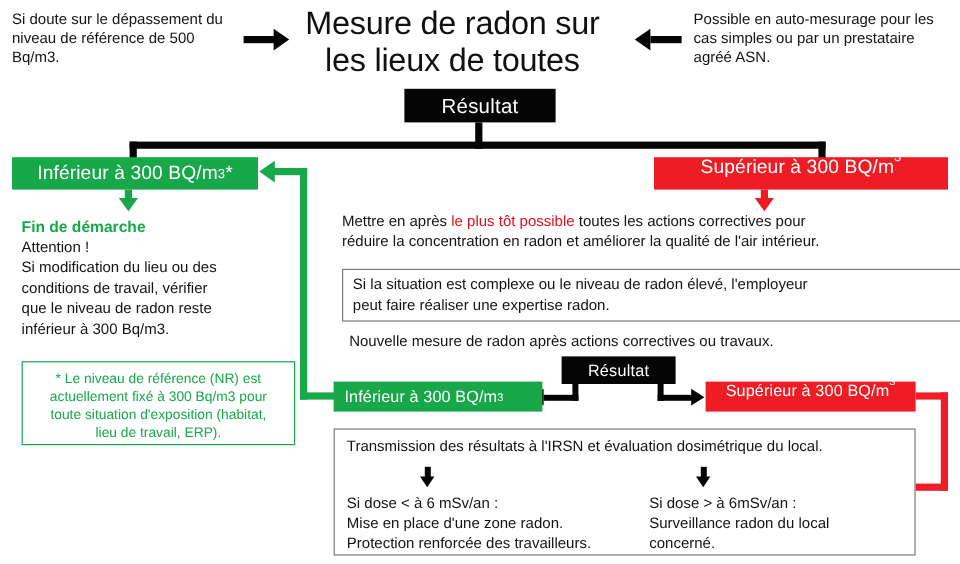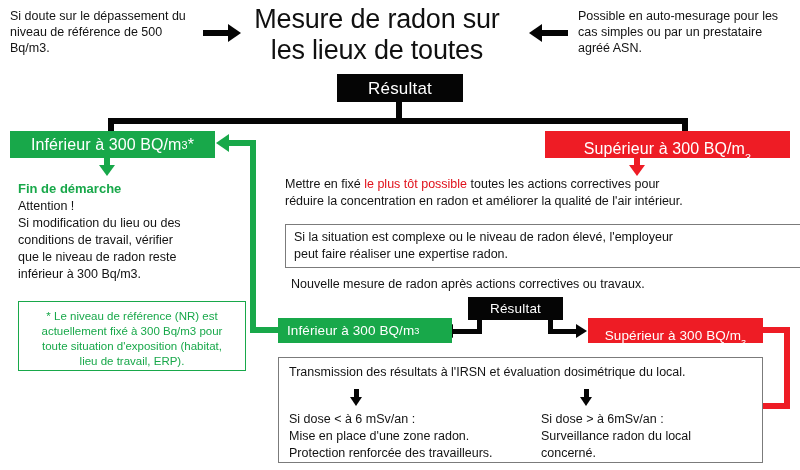--- a/index.html
+++ b/index.html
@@ -35,21 +35,21 @@
   .box-green{
     background:#18a84a;color:#ffffff;
     font-size:16px;
     display:flex;align-items:center;justify-content:center;
     letter-spacing:0.1px;
   }
   .box-green.small{font-size:13.5px;justify-content:flex-start;padding-left:9px;}
   .box-red{
     background:#ee1c25;color:#ffffff;
     font-size:16px;
-    display:flex;align-items:flex-end;justify-content:center;
+    display:flex;align-items:flex-start;justify-content:center;
     letter-spacing:0.1px;
   }
   .box-red.small{font-size:13.5px;}
 
   .box-outline{
     border:1.5px solid #7b7b7b;background:#ffffff;
     font-size:12.5px;line-height:17px;color:#131313;
     box-sizing:border-box;
   }
   .box-outline-green{
@@ -148,21 +148,21 @@
       <sup>3</sup>
   </div>
 
   <div>
     <div class="ln red abs" style="left:634px;top:158px;width:6px;height:10px;"></div>
     <div class="tri tri-down red abs" style="left:629px;top:165px;"></div>
   </div>
 
   <div class="abs free-text" style="left:285px;top:176px;width:505px;">
     <div>
-      <span>Mettre en fixé </span><span class="red-text">le plus tôt possible</span><span> toutes les actions correctives pour</span>
+      <span>Mettre en après </span><span class="red-text">le plus tôt possible</span><span> toutes les actions correctives pour</span>
     </div>
     <div>réduire la concentration en radon et améliorer la qualité de l'air intérieur.</div>
   </div>
 
   <div class="abs box-outline" style="left:285px;top:224px;width:594px;height:44px;padding:4px 8px 0 8px;">
     <div>Si la situation est complexe ou le niveau de radon élevé, l'employeur</div>
     <div>peut faire réaliser une expertise radon.</div>
   </div>
 
   <div class="abs free-text" style="left:291px;top:276px;width:505px;">Nouvelle mesure de radon après actions correctives ou travaux.</div>

